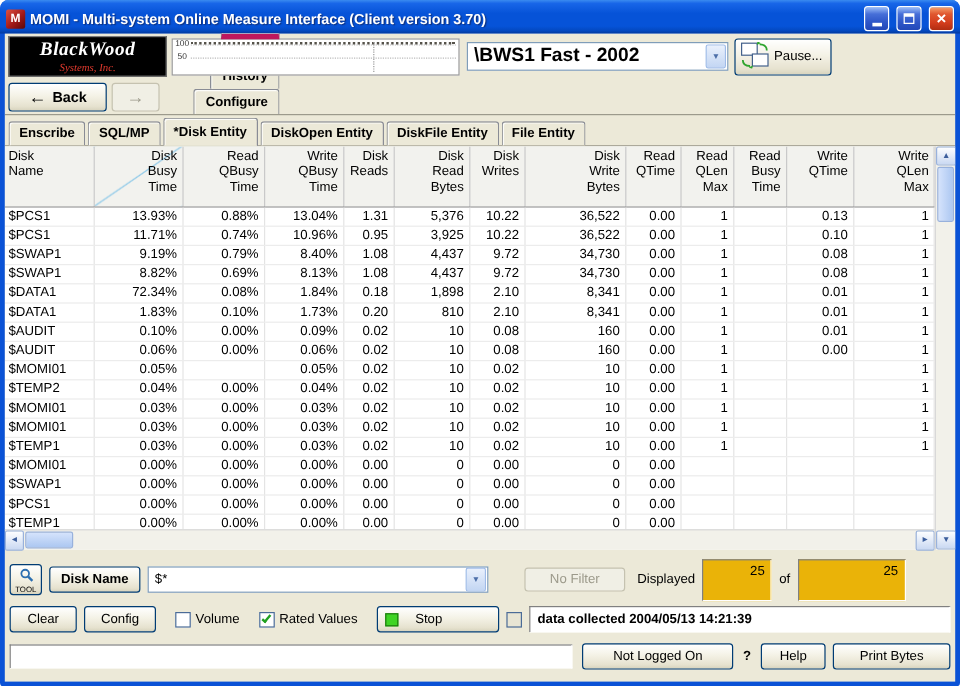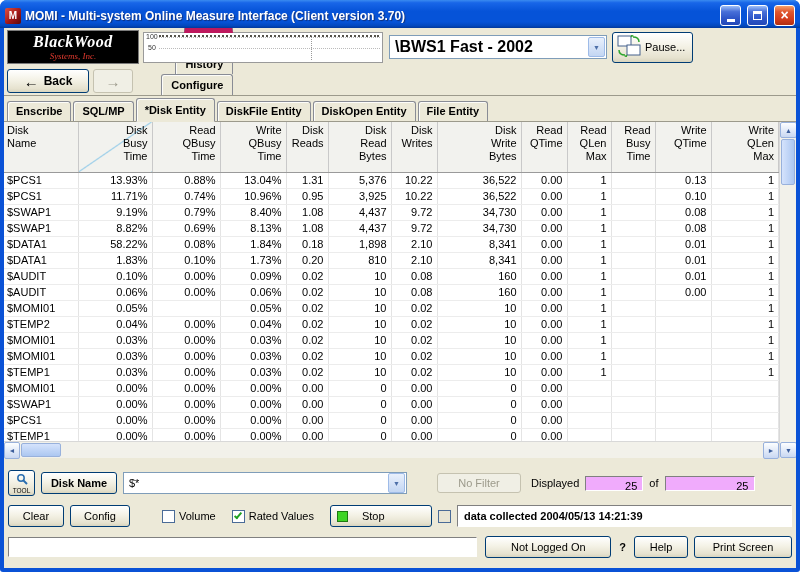--- a/index.html
+++ b/index.html
@@ -110,30 +110,30 @@
 
   
   .filterrow { margin-top:12px; height:26px; display:flex; align-items:center; padding:0 4px; flex:0 0 auto; }
   .toolbtn { width:27px; height:26px; flex-direction:column; padding:1px 0 0; gap:0; }
   .toolbtn .tl { font-size:6.5px; line-height:7px; letter-spacing:0; }
   .colbtn { width:76px; margin-left:6px; font-weight:bold; }
   .fcombo { width:284px; height:22px; margin-left:6px; border:1px solid #7F9DB9; background:#fff; display:flex; align-items:center; }
   .fcombo .val { flex:1; padding:0 5px; }
   .nofilter { width:84px; height:20px; margin-left:30px; }
   .displayed-lbl { margin-left:10px; }
-  .countbox { height:15px; padding:3px 5px 0; text-align:right; background:#f0abfc; }
+  .countbox { height:35px; padding:3px 5px 0; text-align:right; background:#eab308; }
   .count1 { width:58px; margin-left:6px; }
   .count2 { width:90px; margin-left:6px; margin-right:34px; }
   .of-lbl { margin-left:6px; }
 
   .controlrow { margin-top:8px; height:24px; display:flex; align-items:center; padding:0 4px; flex:0 0 auto; }
   .clearbtn { width:56px; }
   .configbtn { width:60px; margin-left:6px; }
   .cbgroup { display:flex; align-items:center; }
-  .g-volume { margin-left:32px; }
+  .g-volume { margin-left:16px; }
   .g-rated { margin-left:16px; }
   .stopbtn { width:102px; margin-left:16px; justify-content:flex-start; gap:14px; padding-left:6px; }
   .indicator { width:11px; height:11px; background:#3FD425; border:1px solid #1E7A10; flex:0 0 auto; }
   .minicb { margin-left:6px; background:#E8E5D4; }
   .statusbox { flex:1; margin-left:6px; height:22px; font-weight:bold; padding:4px 6px 0; white-space:nowrap; overflow:hidden; }
 
   .statusrow { margin-top:8px; height:22px; display:flex; align-items:center; padding:0 4px; flex:0 0 auto; }
   .msgbox { flex:1; height:20px; padding:3px 6px 0; }
   .notlogged { width:126px; margin-left:8px; }
   .qmark { margin-left:8px; font-weight:bold; }
@@ -210,22 +210,22 @@
           <div class="tab">*SubSystems</div>
           <div class="tab">History</div>
           <div class="tab">Configure</div>
         </div>
     </div>
 
     <div class="subtabrow">
         <div class="subtab">Enscribe</div>
         <div class="subtab">SQL/MP</div>
         <div class="subtab active">*Disk Entity</div>
+        <div class="subtab">DiskOpen Entity</div>
         <div class="subtab">DiskFile Entity</div>
-        <div class="subtab">DiskOpen Entity</div>
         <div class="subtab">File Entity</div>
       </div>
 
     <div class="tablewrap">
       <div class="tleft">
         <div class="tclip">
           <table>
             <thead>
                 <tr>
                   <th class="left">
@@ -346,21 +346,21 @@
                   <td class="right">9.72</td>
                   <td class="right">34,730</td>
                   <td class="right">0.00</td>
                   <td class="right">1</td>
                   <td class="right"></td>
                   <td class="right">0.08</td>
                   <td class="right">1</td>
                 </tr>
                 <tr>
                   <td class="left">$DATA1</td>
-                  <td class="right">58.22%</td>
+                  <td class="right">72.34%</td>
                   <td class="right">0.08%</td>
                   <td class="right">1.84%</td>
                   <td class="right">0.18</td>
                   <td class="right">1,898</td>
                   <td class="right">2.10</td>
                   <td class="right">8,341</td>
                   <td class="right">0.00</td>
                   <td class="right">1</td>
                   <td class="right"></td>
                   <td class="right">0.01</td>
@@ -605,17 +605,17 @@
       </button>
       <div class="cb minicb"></div>
       <div class="statusbox sunken">data collected 2004/05/13 14:21:39</div>
     </div>
 
     <div class="statusrow">
       <div class="msgbox sunken"></div>
       <button class="xpbtn notlogged">Not Logged On</button>
       <span class="qmark">?</span>
       <button class="xpbtn helpbtn">Help</button>
-      <button class="xpbtn printbtn">Print Screen</button>
+      <button class="xpbtn printbtn">Print Bytes</button>
     </div>
 
   </div>
 </div>
 
 </body></html>

